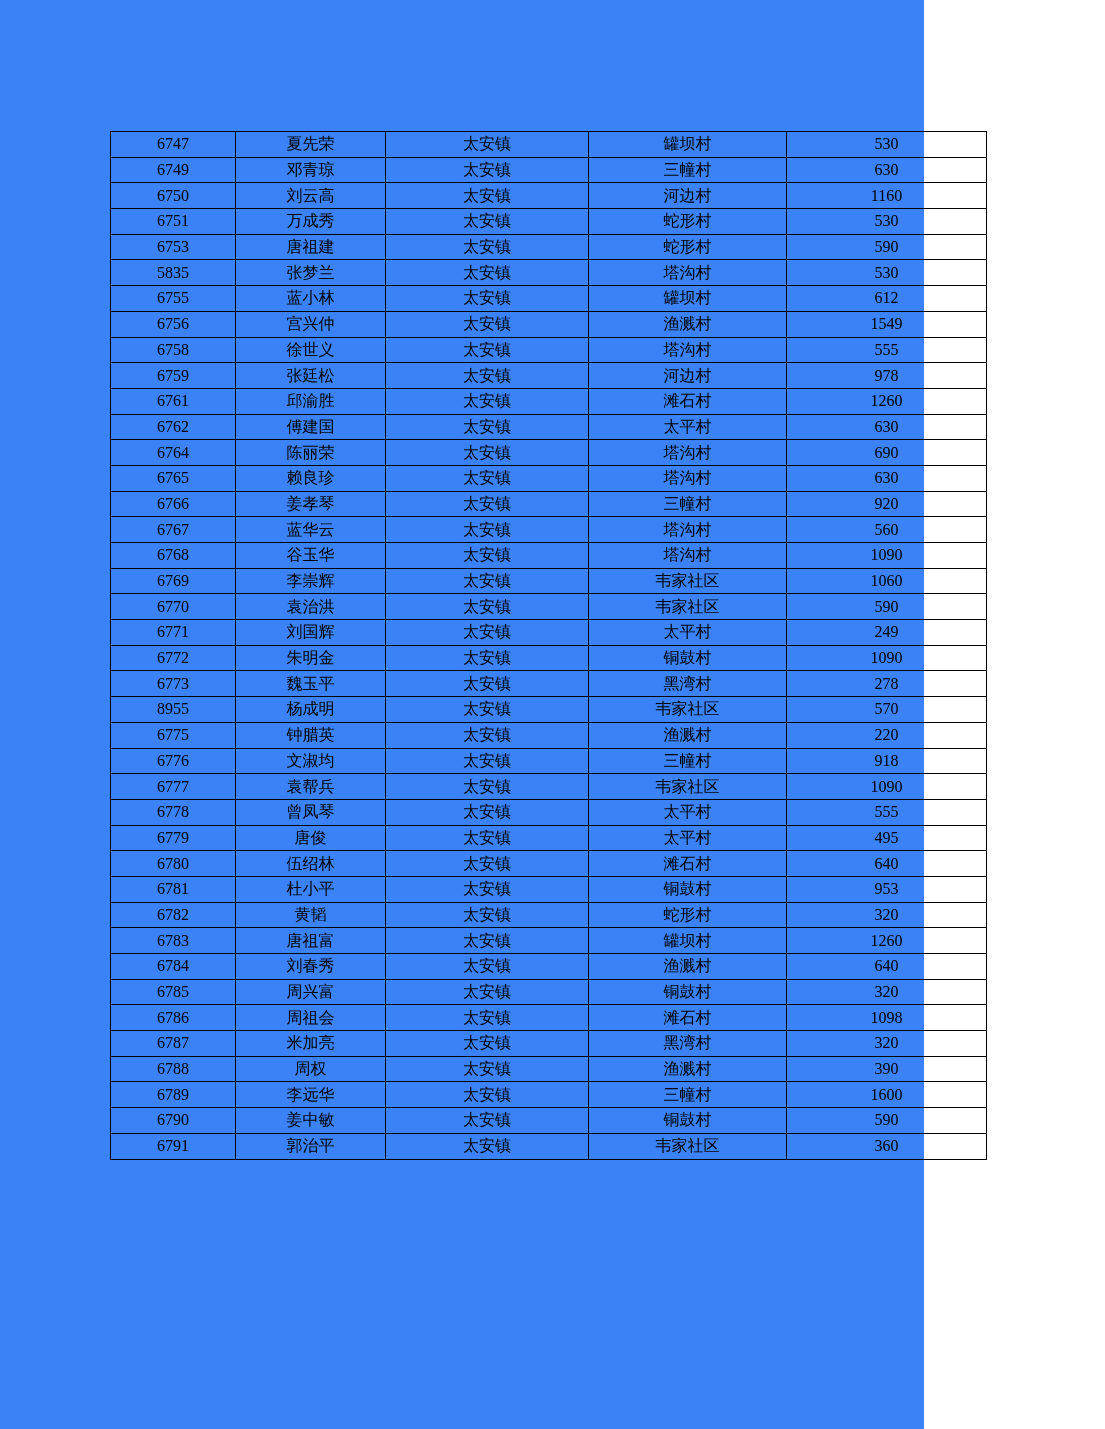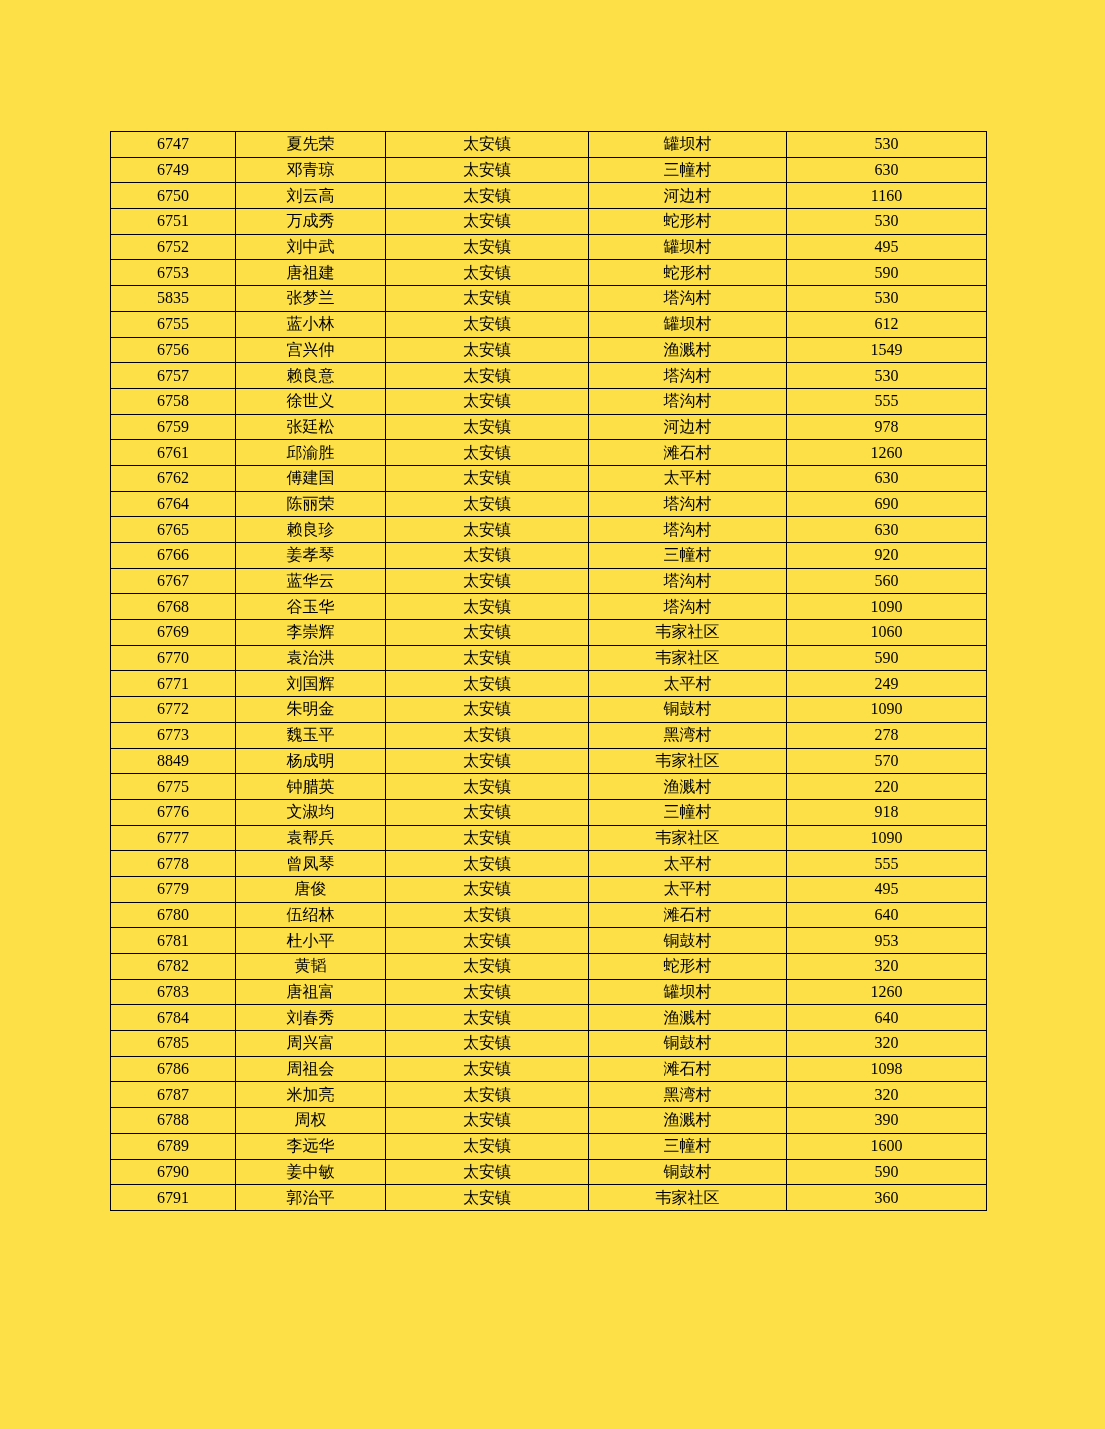--- a/index.html
+++ b/index.html
@@ -11,23 +11,23 @@
     width: 1105px;
     height: 1429px;
     position: relative;
     font-family: "Liberation Serif", "DejaVu Serif", serif;
     color: #000000;
   }
   .page {
     position: absolute;
     left: 0;
     top: 0;
-    width: 1105px;
+    width: 924px;
     height: 1429px;
-    background: #fde047;
+    background: #3b82f6;
   }
   table.data-table {
     position: absolute;
     left: 110px;
     top: 131px;
     width: 876px;
     border-collapse: collapse;
     table-layout: fixed;
   }
   table.data-table td {
@@ -82,27 +82,20 @@
           <td>1160</td>
         </tr>
         <tr>
           <td>6751</td>
           <td>万成秀</td>
           <td>太安镇</td>
           <td>蛇形村</td>
           <td>530</td>
         </tr>
         <tr>
-          <td>6752</td>
-          <td>刘中武</td>
-          <td>太安镇</td>
-          <td>罐坝村</td>
-          <td>495</td>
-        </tr>
-        <tr>
           <td>6753</td>
           <td>唐祖建</td>
           <td>太安镇</td>
           <td>蛇形村</td>
           <td>590</td>
         </tr>
         <tr>
           <td>5835</td>
           <td>张梦兰</td>
           <td>太安镇</td>
@@ -117,27 +110,20 @@
           <td>612</td>
         </tr>
         <tr>
           <td>6756</td>
           <td>宫兴仲</td>
           <td>太安镇</td>
           <td>渔溅村</td>
           <td>1549</td>
         </tr>
         <tr>
-          <td>6757</td>
-          <td>赖良意</td>
-          <td>太安镇</td>
-          <td>塔沟村</td>
-          <td>530</td>
-        </tr>
-        <tr>
           <td>6758</td>
           <td>徐世义</td>
           <td>太安镇</td>
           <td>塔沟村</td>
           <td>555</td>
         </tr>
         <tr>
           <td>6759</td>
           <td>张廷松</td>
           <td>太安镇</td>
@@ -222,21 +208,21 @@
           <td>1090</td>
         </tr>
         <tr>
           <td>6773</td>
           <td>魏玉平</td>
           <td>太安镇</td>
           <td>黑湾村</td>
           <td>278</td>
         </tr>
         <tr>
-          <td>8849</td>
+          <td>8955</td>
           <td>杨成明</td>
           <td>太安镇</td>
           <td>韦家社区</td>
           <td>570</td>
         </tr>
         <tr>
           <td>6775</td>
           <td>钟腊英</td>
           <td>太安镇</td>
           <td>渔溅村</td>

